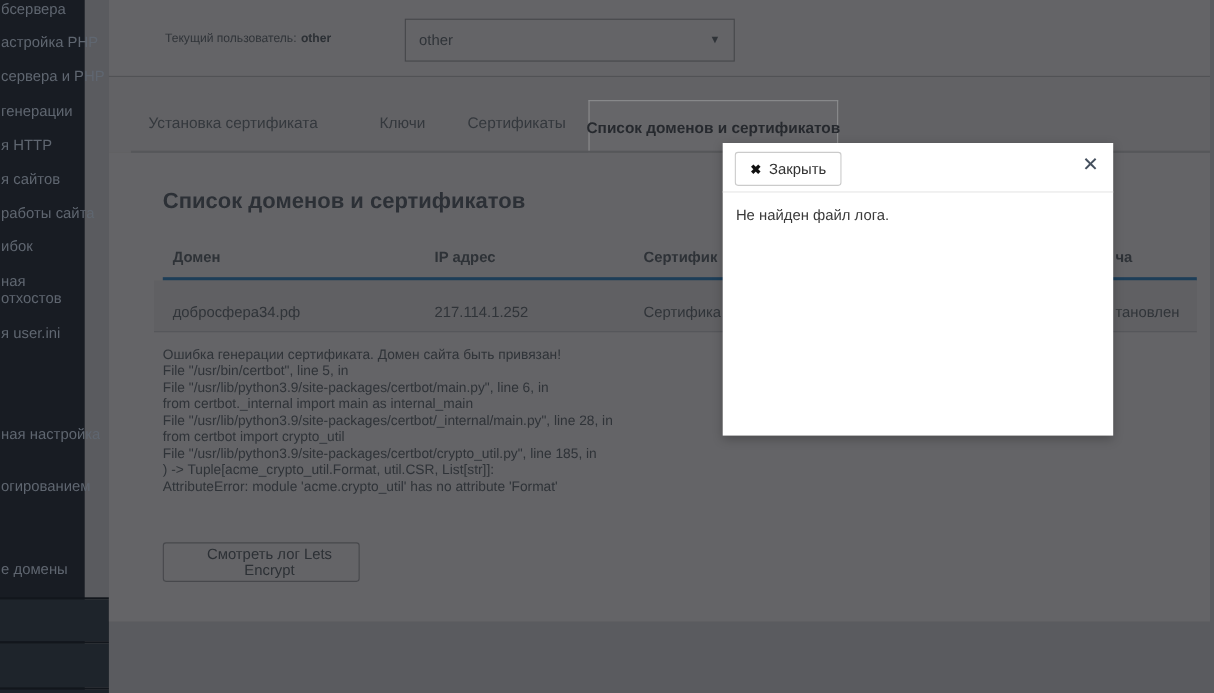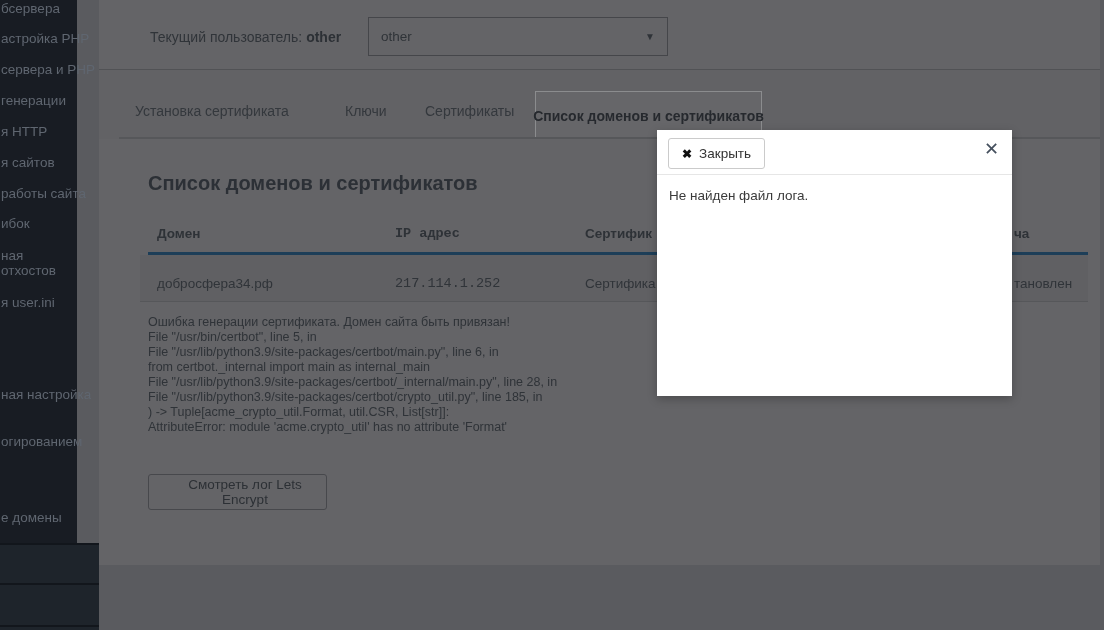--- a/index.html
+++ b/index.html
@@ -10,21 +10,21 @@
   
   #sidebar { position:absolute; left:0; top:0; width:77px; height:630px; background:#181c23; }
   .sb-item { position:absolute; left:1px; height:16px; font-size:13.5px; line-height:16px;
              color:#5f6670; white-space:nowrap; overflow:hidden; }
   .sb-block { position:absolute; left:0; width:99px; background:#1e242b; }
   .sb-sep { position:absolute; left:0; width:99px; height:2px; background:#12161c; }
 
   
   #topbar { position:absolute; left:99px; top:0; width:1001px; height:70px;
             background:#646467; border-bottom:1px solid #515255; }
-  #user-label { position:absolute; left:51px; top:29px; font-size:14px; color:#303439; white-space:nowrap; }
+  #user-label { position:absolute; left:51px; top:29px; font-size:11px; color:#303439; white-space:nowrap; }
   #user-label b { margin-left:4px; color:#2c3035; }
   #user-select { position:absolute; left:269px; top:17px; width:300px; height:39px;
                  border:1px solid #45464a; display:flex; align-items:center;
                  padding:0 12px; font-size:13.5px; color:#2f3338; cursor:pointer; }
   #user-select .caret { margin-left:auto; font-size:10px; color:#2f3338; }
 
   
   #tabsbar { position:absolute; left:99px; top:70px; width:1001px; height:69px; background:#626265; }
   .tab { position:absolute; top:33px; font-size:14px; color:#34383d; white-space:nowrap; cursor:pointer; }
   #tab-active-box { position:absolute; left:436px; top:21px; width:227px; height:48px;
@@ -34,24 +34,24 @@
   #tabs-bottom-band { position:absolute; left:20px; bottom:0; width:981px; height:2px; background:#56575a; }
 
   
   #card { position:absolute; left:99px; top:139px; width:1001px; height:426px; background:#646467; }
   #page-title { position:absolute; left:49px; top:33px; font-size:20px; font-weight:bold; color:#2c3036; }
   .th { position:absolute; top:87px; font-size:13.5px; font-weight:bold; color:#2e3237; white-space:nowrap; }
   #thead-line { position:absolute; left:49px; top:113px; width:940px; height:3px; background:#1d3e58; }
   #row-stripe { position:absolute; left:41px; top:116px; width:948px; height:47px; background:#606063;
                 border-bottom:1px solid #56575a; }
   .td { position:absolute; top:137px; font-size:13.5px; color:#303439; white-space:nowrap; }
-  .c1 { left:34px;margin-left:24px; } .c2 { left:296px;font-family:Liberation Mono, monospace; } .c3 { left:486px; } .c4 { left:915px; }
+  .c1 { left:34px;margin-left:24px; } .c2 { left:296px; } .c3 { left:486px; } .c4 { left:915px; }
   #traceback { position:absolute; left:49px; top:176px; font-size:12.5px; line-height:15px;
                color:#2f3338; white-space:nowrap; }
-  #log-button { position:absolute; left:49px; top:335px; width:179px; height:36px;
+  #log-button { position:absolute; left:49px; top:354px; width:179px; height:36px;
                 border:1px solid #47484c; border-radius:3px; background:transparent;
                 display:flex; align-items:center; justify-content:center;
                 font-size:13.5px; color:#2c3035; cursor:pointer;padding-left:15px; }
 
   
   #modal { position:absolute; left:657px; top:130px; width:355px; height:266px; background:#ffffff;
            box-shadow:0 3px 9px rgba(0,0,0,0.25); z-index:10; }
   #modal-header { position:absolute; left:0; top:0; width:355px; height:45px;
                   border-bottom:1px solid #e6e6e6; }
   #modal-close-btn { position:absolute; left:11px; top:8px; height:31px; padding:0 13px;
@@ -124,20 +124,21 @@
     <div class="td c2">217.114.1.252</div>
     <div class="td c3">Сертифика</div>
     <div class="td c4">тановлен</div>
 
     <div id="traceback">
       <div>Ошибка генерации сертификата. Домен сайта быть привязан!</div>
       <div>File "/usr/bin/certbot", line 5, in</div>
       <div>File "/usr/lib/python3.9/site-packages/certbot/main.py", line 6, in</div>
       <div>from certbot._internal import main as internal_main</div>
       <div>File "/usr/lib/python3.9/site-packages/certbot/_internal/main.py", line 28, in</div>
+      <div>from certbot import crypto_util</div>
       <div>File "/usr/lib/python3.9/site-packages/certbot/crypto_util.py", line 185, in</div>
       <div>) -&gt; Tuple[acme_crypto_util.Format, util.CSR, List[str]]:</div>
       <div>AttributeError: module 'acme.crypto_util' has no attribute 'Format'</div>
     </div>
 
     <button id="log-button">Смотреть лог Lets Encrypt</button>
   </main>
 
   <div id="modal">
     <div id="modal-header">

